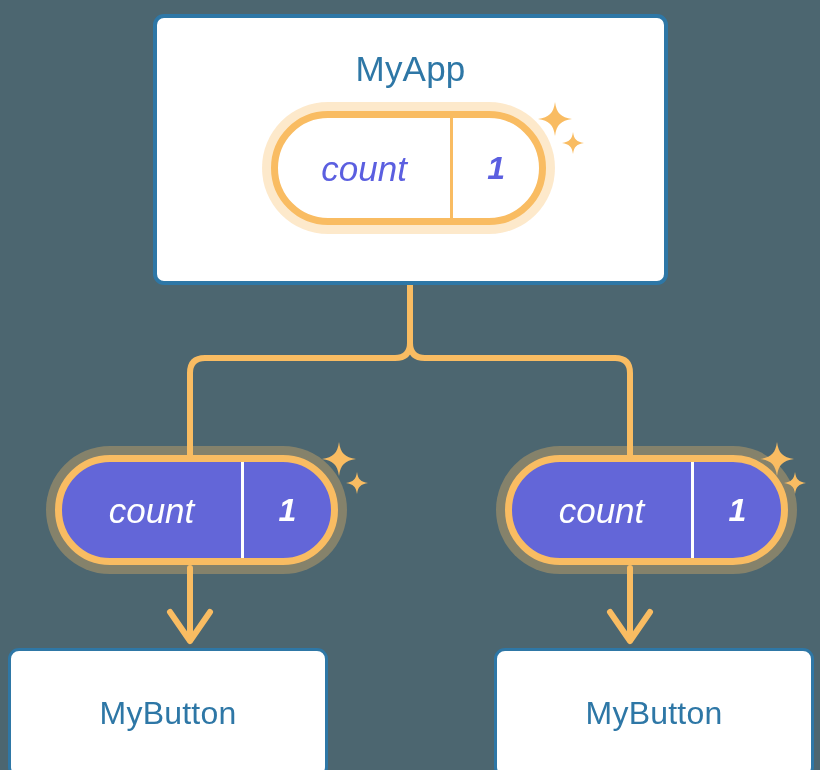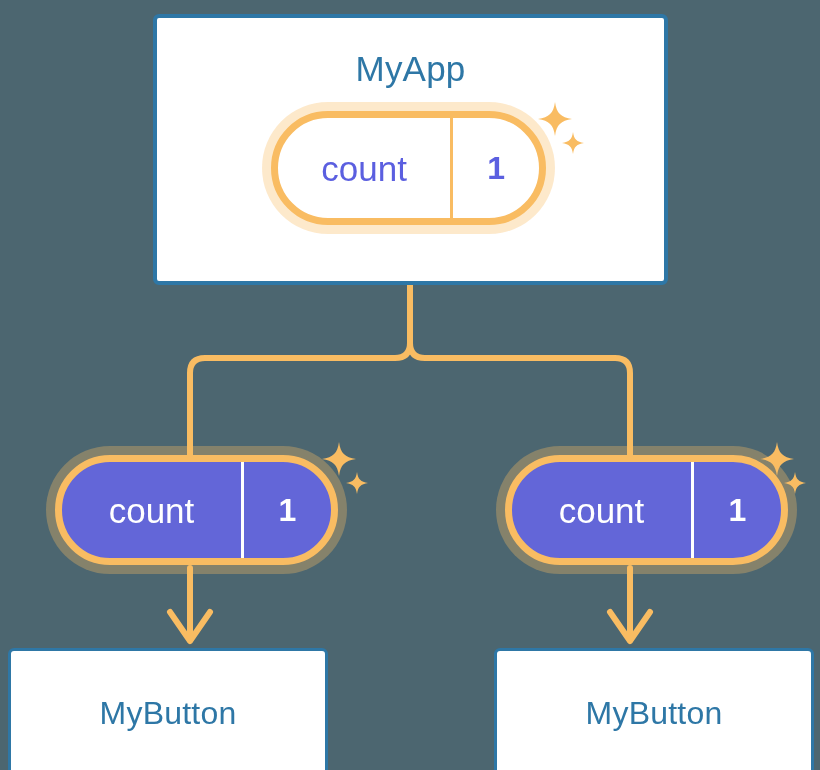--- a/index.html
+++ b/index.html
@@ -28,21 +28,21 @@
     width: 820px;
     height: 770px;
     pointer-events: none;
   }
 
   
   .card {
     position: absolute;
     background: #ffffff;
     border: 3px solid #2e77a6;
-    border-radius: 6px;
+    border-radius: 11px;
     box-sizing: border-box;
   }
 
   
   #app-card {
     left: 153px;
     top: 14px;
     width: 515px;
     height: 271px;
     border-width: 4px;
@@ -77,20 +77,21 @@
     justify-content: center;
     color: #2e77a6;
     font-size: 32px;
     font-weight: 500;
     letter-spacing: 0.2px;
   }
 
   
   .pill-wrap {
     position: absolute;
+    font-style: italic;
   }
   .pill {
     position: relative;
     display: flex;
     align-items: stretch;
     box-sizing: border-box;
     border: 7px solid #f9bc62;
     border-radius: 999px;
     
     box-shadow: 0 0 0 9px rgba(250, 188, 98, 0.33);

